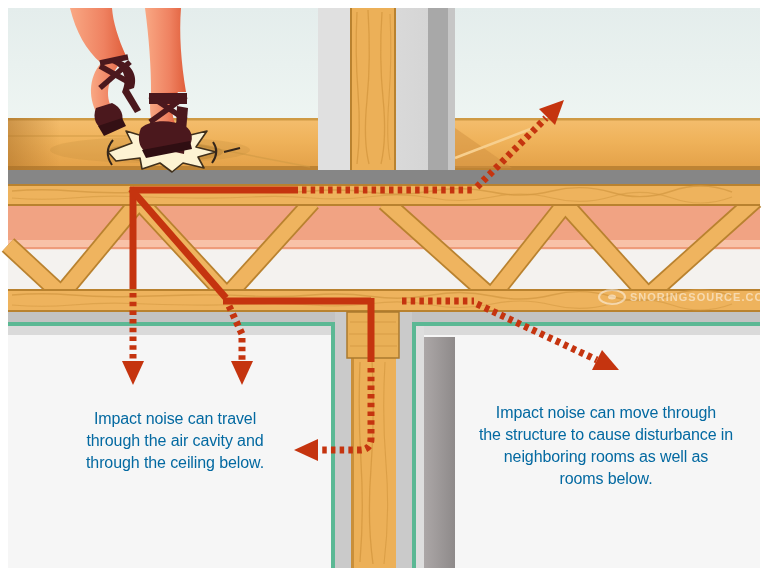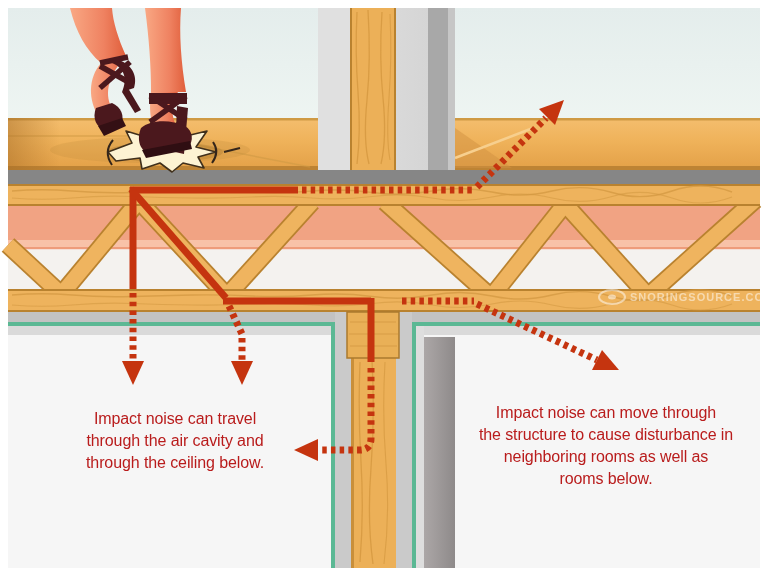--- a/index.html
+++ b/index.html
@@ -1,18 +1,18 @@
 <!DOCTYPE html>
 <html><head>
 <meta charset="utf-8">
 <style>
   html,body{margin:0;padding:0;background:#ffffff;}
   #stage{position:relative;width:768px;height:576px;background:#ffffff;overflow:hidden;
          font-family:"Liberation Sans", sans-serif;}
-  .caption{position:absolute;color:#b91c1c;font-size:16px;line-height:22px;font-weight:400;
+  .caption{position:absolute;color:#0369a1;font-size:16px;line-height:22px;font-weight:400;
            text-align:center;white-space:pre-line;letter-spacing:-0.1px;}
   #caption-left{left:30px;top:408px;width:290px;}
   #caption-right{left:441px;top:402px;width:330px;}
   svg{position:absolute;left:0;top:0;}
 </style>
 </head>
 <body>
 
 <div id="stage">
 

